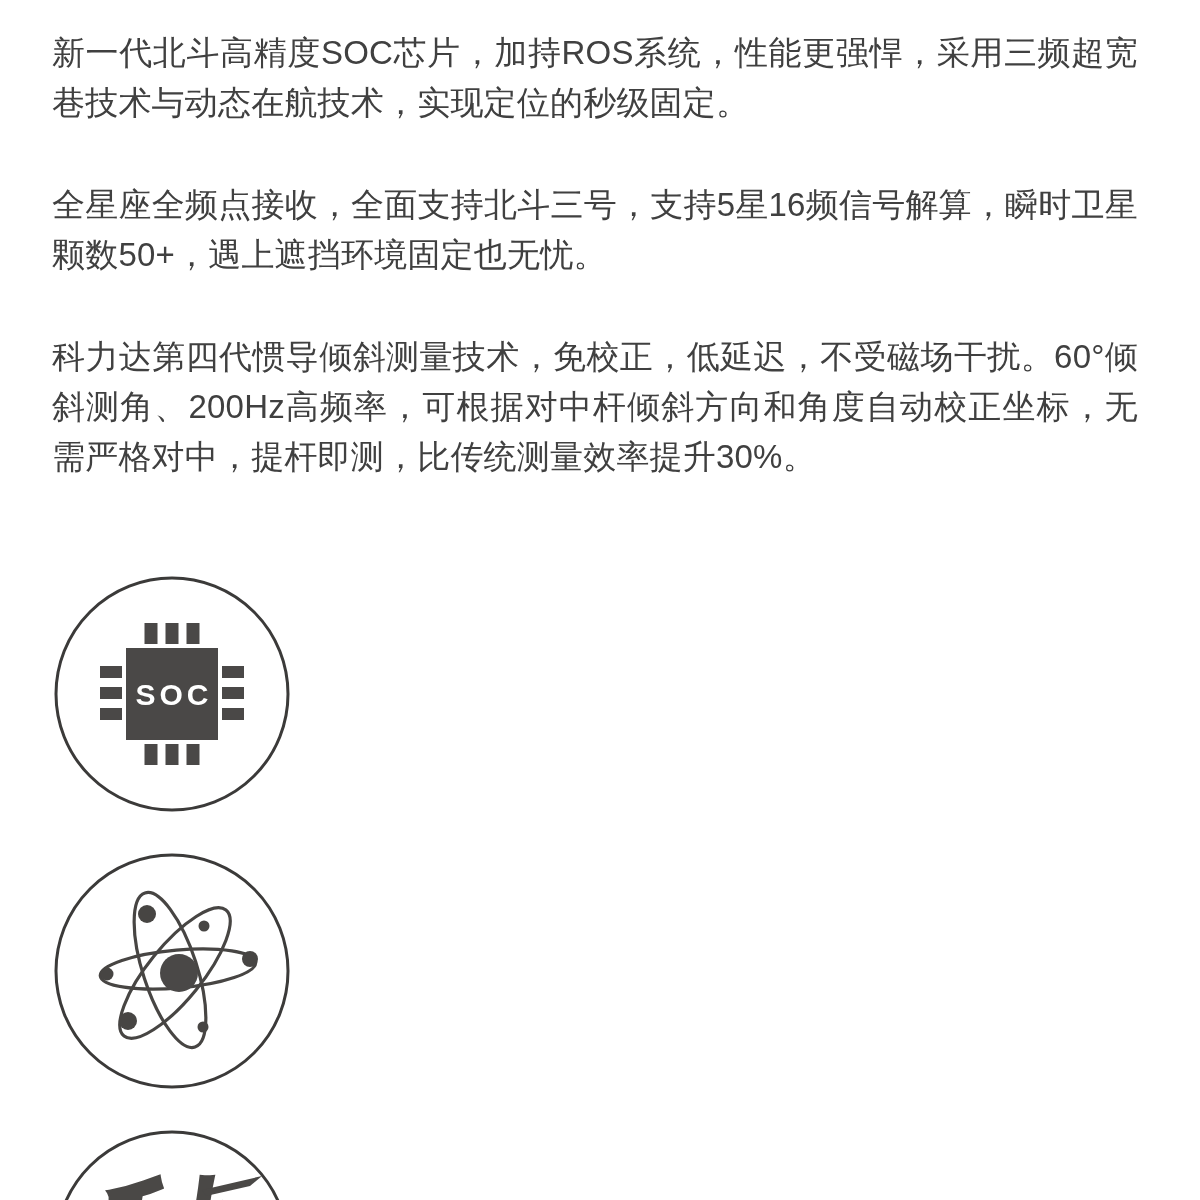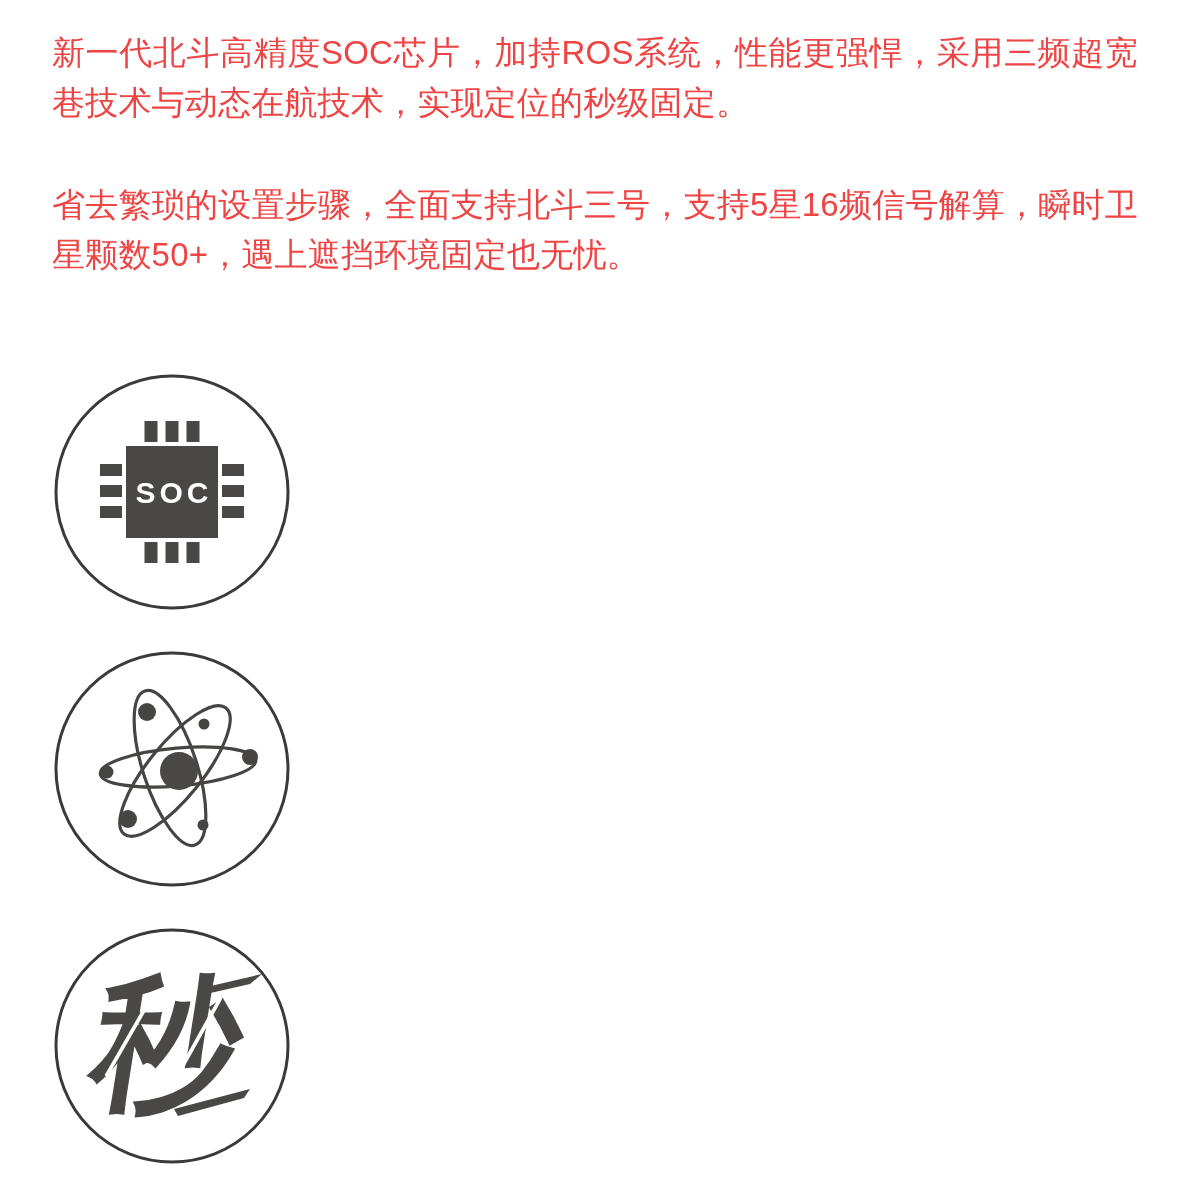--- a/index.html
+++ b/index.html
@@ -22,21 +22,21 @@
   .text-block {
     width: 1086px;
     margin: 0 0 0 52px;
     padding-top: 28px;
   }
   .text-block p {
     margin: 0 0 52px 0;
     font-size: 33px;
     line-height: 50px;
     font-weight: 500;
-    color: #ef4444;
+    color: #404040;
     letter-spacing: 0.2px;
     text-align: justify;
     text-justify: inter-ideograph;
   }
   .icons-row {
     display: flex;
     margin: 92px 0 0 52px;
     gap: 37px;
     flex-direction: column;
   }
@@ -56,21 +56,22 @@
     font-weight: 900;
   }
 </style>
 </head>
 <body>
 
 <div class="page">
 
   <div class="text-block">
     <p>新一代北斗高精度SOC芯片，加持ROS系统，性能更强悍，采用三频超宽巷技术与动态在航技术，实现定位的秒级固定。</p>
-    <p>省去繁琐的设置步骤，全面支持北斗三号，支持5星16频信号解算，瞬时卫星颗数50+，遇上遮挡环境固定也无忧。</p>
+    <p>全星座全频点接收，全面支持北斗三号，支持5星16频信号解算，瞬时卫星颗数50+，遇上遮挡环境固定也无忧。</p>
+    <p>科力达第四代惯导倾斜测量技术，免校正，低延迟，不受磁场干扰。60°倾斜测角、200Hz高频率，可根据对中杆倾斜方向和角度自动校正坐标，无需严格对中，提杆即测，比传统测量效率提升30%。</p>
   </div>
 
   <div class="icons-row">
 
     <div class="icon-circle">
       <svg width="240" height="240" viewBox="0 0 240 240">
         <circle cx="120" cy="120" r="116" fill="#ffffff" stroke="#3b3a39" stroke-width="3"></circle>
 
         <rect x="92.5" y="49" width="13" height="21" fill="#4a4847"></rect>
         <rect x="113.5" y="49" width="13" height="21" fill="#4a4847"></rect>

